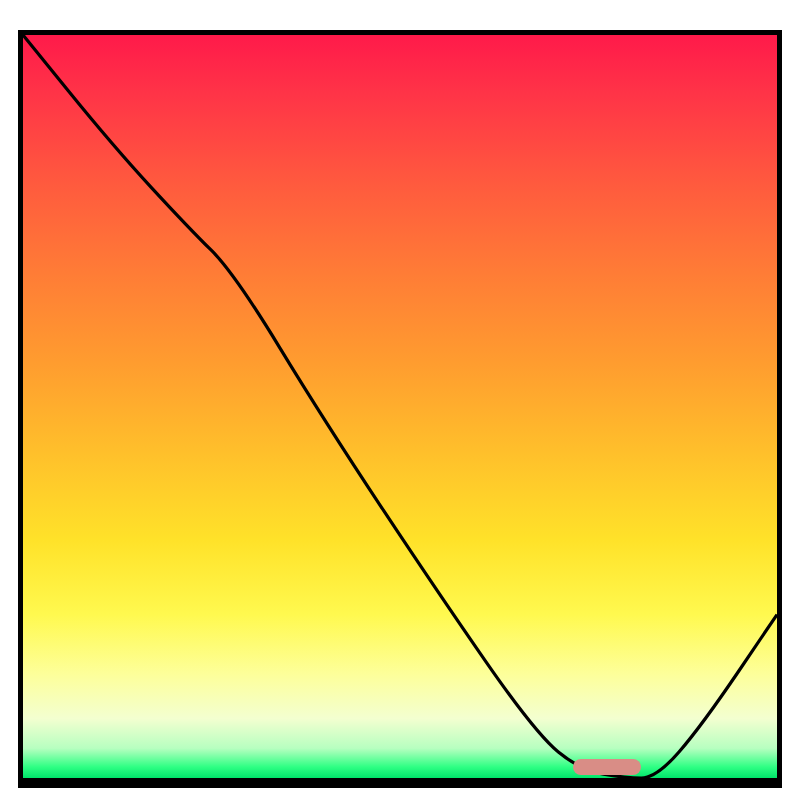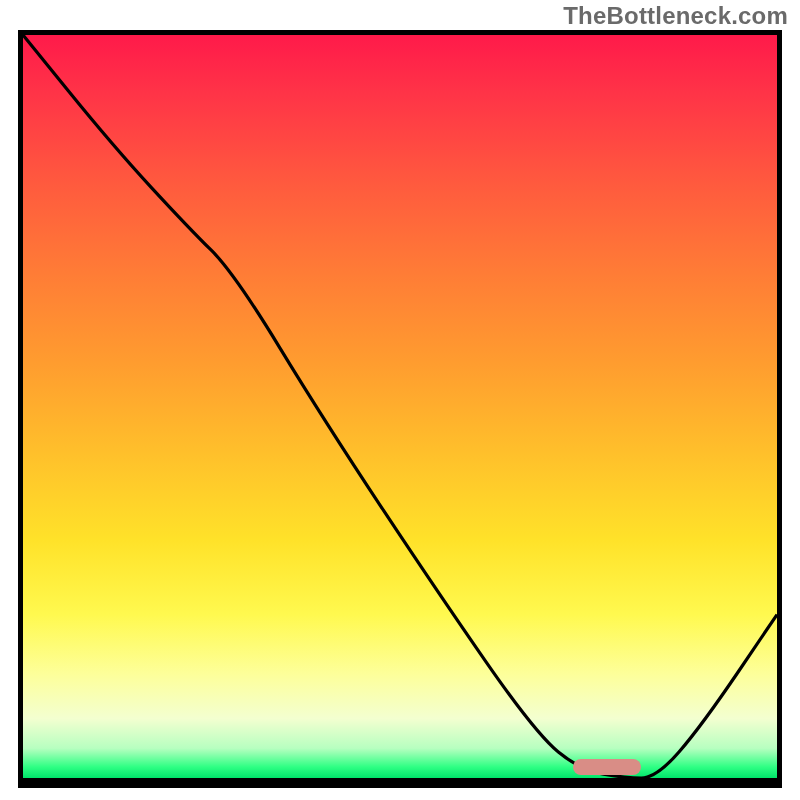--- a/index.html
+++ b/index.html
@@ -68,21 +68,20 @@
     position: absolute;
     background: #d98d86;
     border-radius: 8px;
     z-index: 3;
   }
 </style>
 </head>
 <body>
 <div class="wrap">
 
-  <div class="watermark">TheBottleneck.com</div>
 
   <div class="frame">
 
     <div class="gradient"></div>
 
     <svg class="curve-svg" viewBox="0 0 754 743" preserveAspectRatio="none">
       <path id="curve-path" fill="none" stroke="#000" stroke-width="3.2" d="M 0 0 Q 0 0 45.239999999999995 55.72500000000002 Q 90.47999999999999 111.45000000000005 128.18 152.315 Q 165.88 193.17999999999995 188.5 215.46999999999997 Q 211.12000000000003 237.76 256.36 312.06 Q 301.6 386.36 358.15000000000003 471.805 Q 414.70000000000005 557.25 463.71000000000004 627.835 Q 512.72 698.42 535.34 716.995 Q 557.96 735.57 580.58 739.2850000000001 Q 603.2 743 618.28 743 Q 633.36 743 655.98 716.995 Q 678.6 690.99 716.3 635.265 T 754 579.54"></path>
     </svg>
 
     <div id="marker" class="marker" style="left: 550.42px; width: 67.86px; top: 723.855px; height: 16px; background: rgb(217, 141, 134);"></div>

